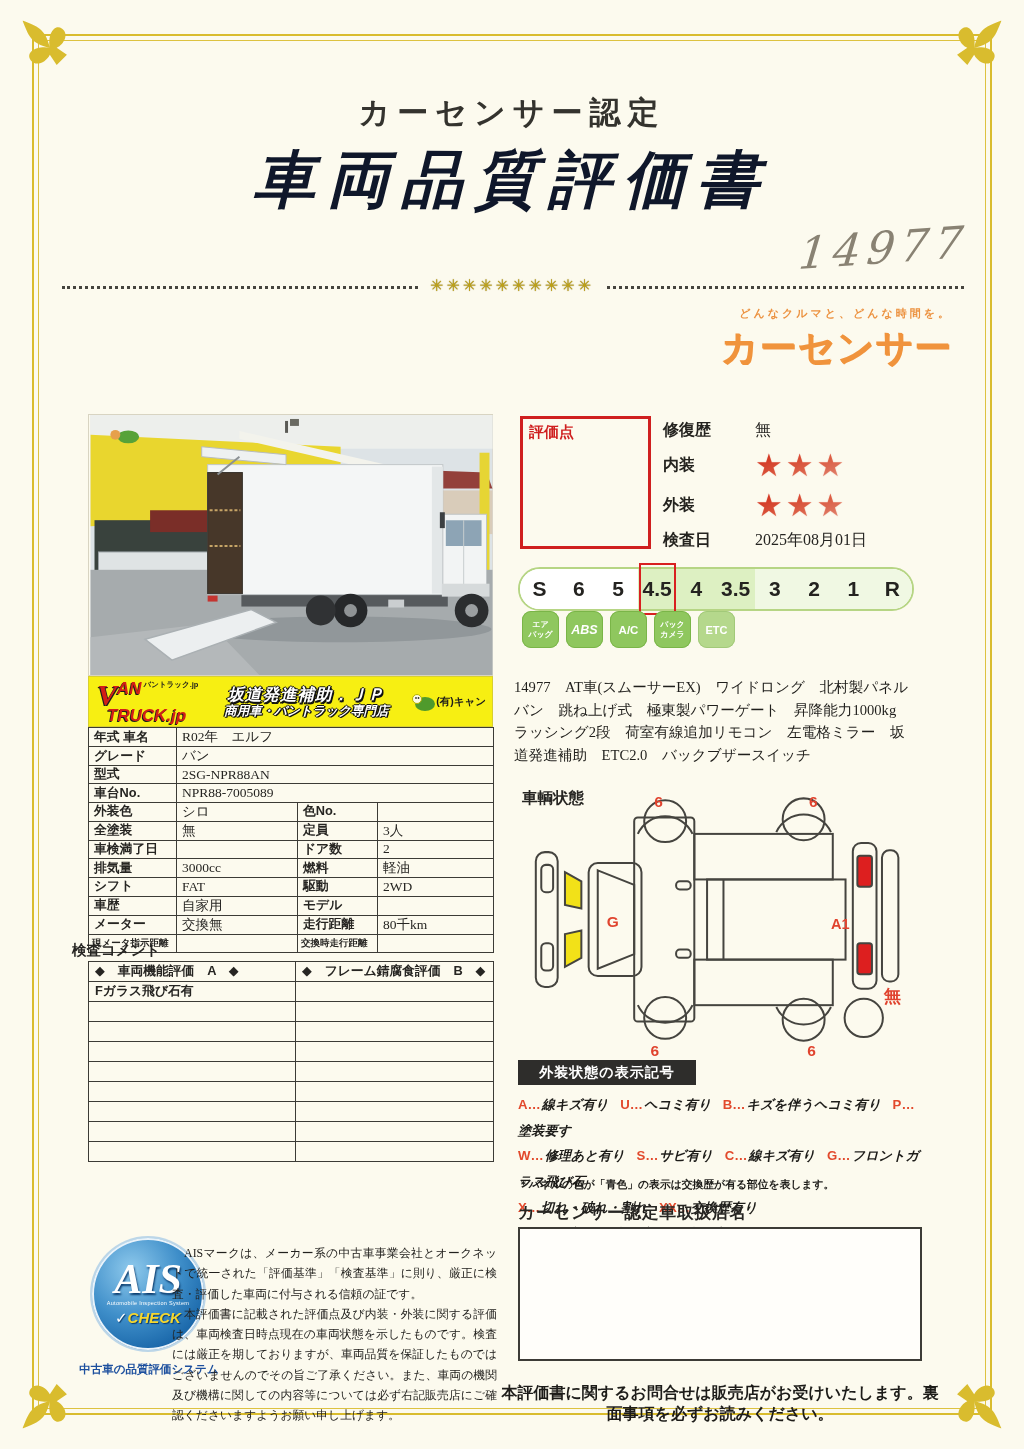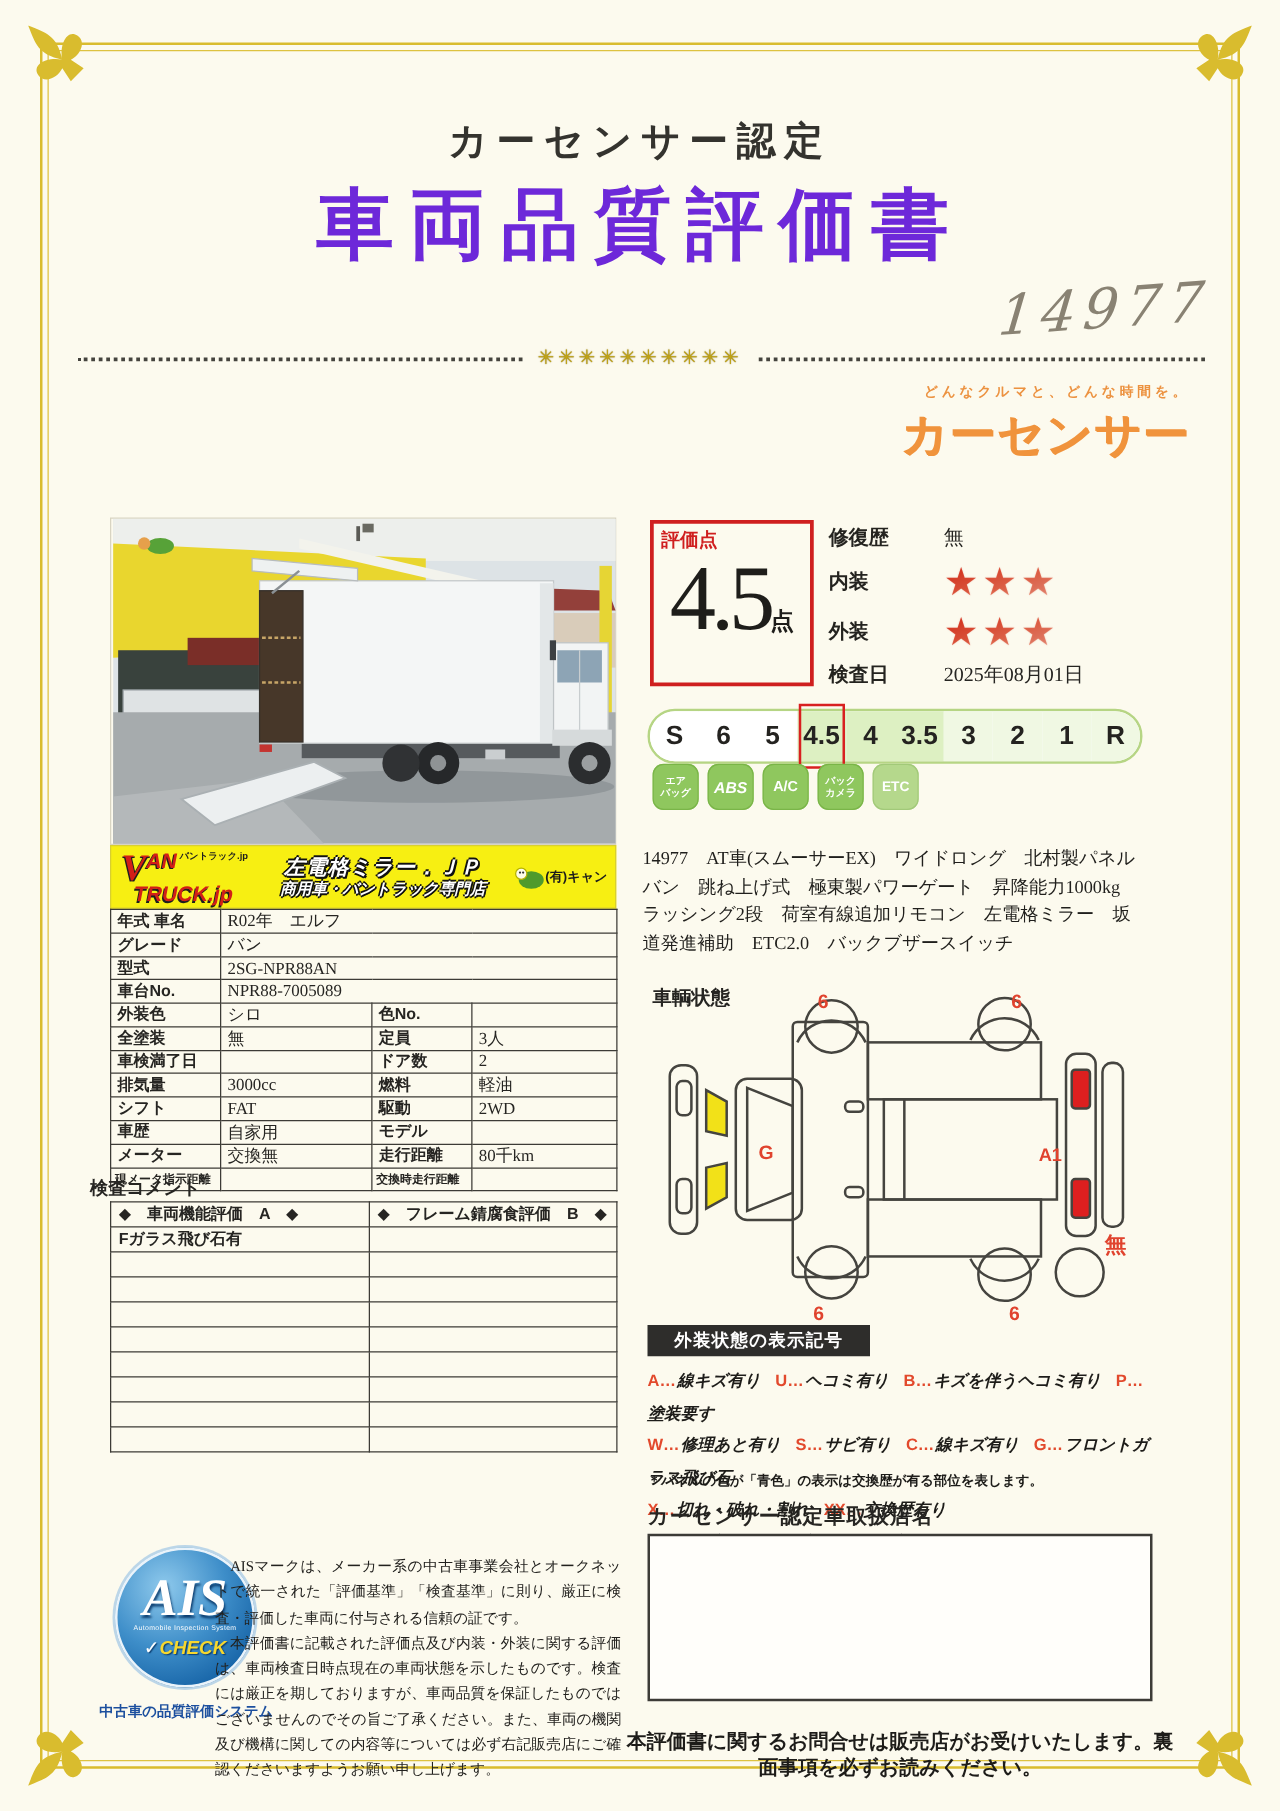--- a/index.html
+++ b/index.html
@@ -9,21 +9,21 @@
     font-family:"Liberation Sans","DejaVu Sans",sans-serif;color:#262522;
   }
   .abs{position:absolute;}
   
   .frame-outer{position:absolute;left:32px;top:34px;right:32px;bottom:34px;border:2.5px solid #d9bc2e;border-radius:2px;pointer-events:none;}
   .frame-inner{position:absolute;left:38px;top:40px;right:38px;bottom:40px;border:1px solid #ddc240;border-radius:2px;pointer-events:none;}
   .fleur{position:absolute;width:58px;height:58px;}
   .fleur svg{width:100%;height:100%;}
   
   .cert{left:0;right:0;top:92px;text-align:center;font-family:"Liberation Serif","DejaVu Serif",serif;font-size:31px;font-weight:bold;letter-spacing:7px;color:#34332e;}
-  .title{left:0;right:0;top:138px;text-align:center;font-family:"Liberation Serif","DejaVu Serif",serif;font-size:62px;font-weight:bold;letter-spacing:12px;color:#6d28d9;}
+  .title{left:0;right:0;top:138px;text-align:center;font-family:"Liberation Serif","DejaVu Serif",serif;font-size:62px;font-weight:bold;letter-spacing:12px;color:#0f172a;font-style:italic;}
   .handwrite{right:55px;top:222px;font-family:"DejaVu Serif","Liberation Serif",serif;font-style:italic;font-size:44px;color:#898273;letter-spacing:6px;transform:rotate(-4deg) skewX(-10deg);}
   .divider{left:62px;top:286px;width:902px;border-top:3px dotted #45443e;}
   .div-stars{left:0;right:0;top:276px;text-align:center;}
   .div-stars span{background:#fcfaee;padding:0 10px;color:#c2a413;font-size:16px;letter-spacing:3px;font-weight:bold;text-shadow:0 0 1px #6b5a10;}
   
   .meta{left:88px;top:344px;font-size:15px;}
   .meta .mrow{display:flex;margin-bottom:5px;}
   .meta .ml{width:100px;font-weight:bold;color:#2b2a26;}
   .meta .mv{font-family:"Liberation Serif","DejaVu Serif",serif;font-size:15.5px;color:#2b2a26;}
   
@@ -207,21 +207,21 @@
   <div class="abs banner">
     <div class="vt-logo">
       <div class="vt-top">
         <span class="vt-v">V</span>
           <span class="vt-an">AN</span>
         <span class="vt-kana">バントラック.jp</span>
       </div>
       <div class="vt-truck">TRUCK.jp</div>
     </div>
     <div class="vt-mid">
-      <div class="vt-t1">左電格ミラー．ＪＰ</div>
+      <div class="vt-t1">坂道発進補助．ＪＰ</div>
       <div class="vt-t2">商用車・バントラック専門店</div>
     </div>
     <div class="vt-right">
       <svg width="26" height="22" viewBox="0 0 26 22">
         <ellipse cx="15" cy="13" rx="10" ry="7" fill="#4f9a2c"></ellipse>
         <circle cx="7" cy="8" r="4.5" fill="#fdfce8" stroke="#b5b200"></circle>
         <circle cx="6" cy="7" r="0.9" fill="#333"></circle>
           <circle cx="8.5" cy="7" r="0.9" fill="#333"></circle>
       </svg>
       <span class="vt-co">(有)キャン</span>
@@ -363,21 +363,20 @@
     <div class="ais-check"><span class="tick">✓</span><span>CHECK</span></div>
   </div>
   <div class="abs ais-cap">中古車の品質評価システム</div>
   <div class="abs ais-body">
     <p>　AISマークは、メーカー系の中古車事業会社とオークネットで統一された「評価基準」「検査基準」に則り、厳正に検査・評価した車両に付与される信頼の証です。</p>
     <p>　本評価書に記載された評価点及び内装・外装に関する評価は、車両検査日時点現在の車両状態を示したものです。検査には厳正を期しておりますが、車両品質を保証したものではございませんのでその旨ご了承ください。また、車両の機関及び機構に関しての内容等については必ず右記販売店にご確認くださいますようお願い申し上げます。</p>
   </div>
 
   <div class="abs scorebox">
     <div class="sl">評価点</div>
-    <div class="sv"><span>4.5</span><span class="su">点</span></div>
   </div>
   <div class="abs scoregrid">
     <div class="srow">
       <span class="lab">修復歴</span>
       <span class="val">無</span>
     </div>
     <div class="srow">
       <span class="lab">内装</span>
       <span class="stars">★★★</span>
     </div>

